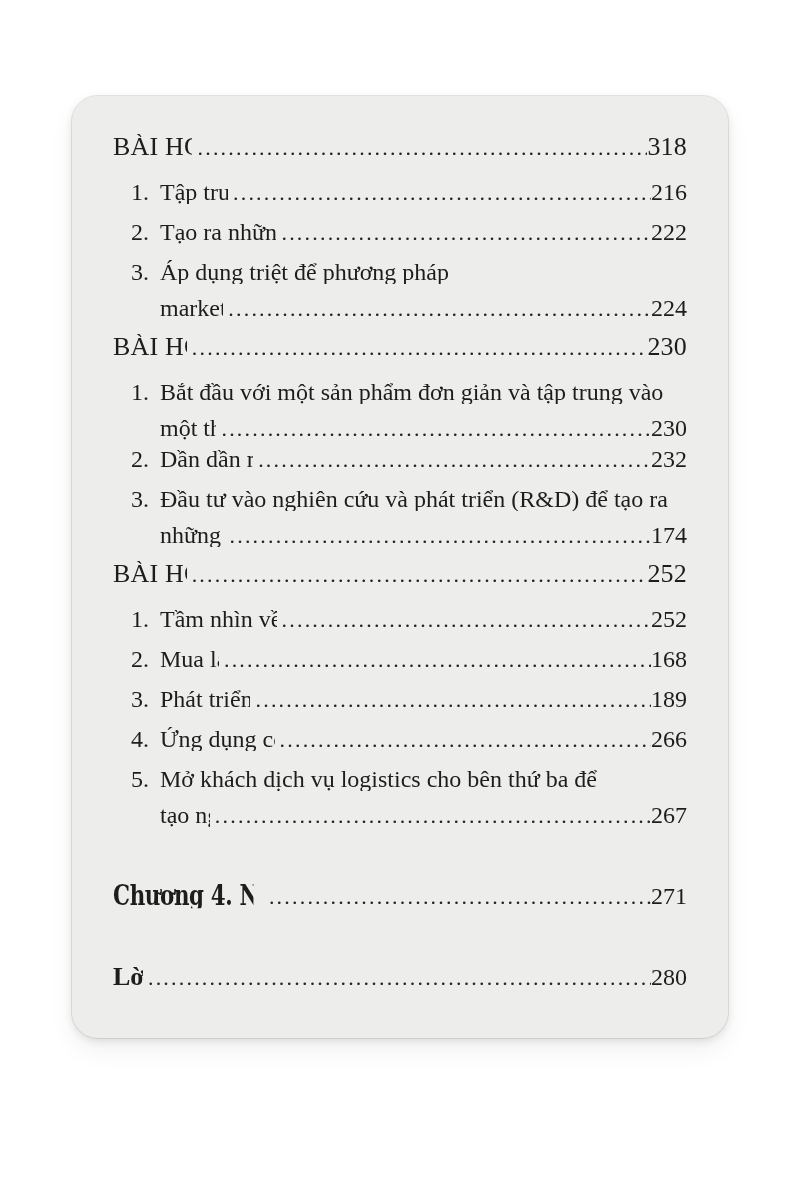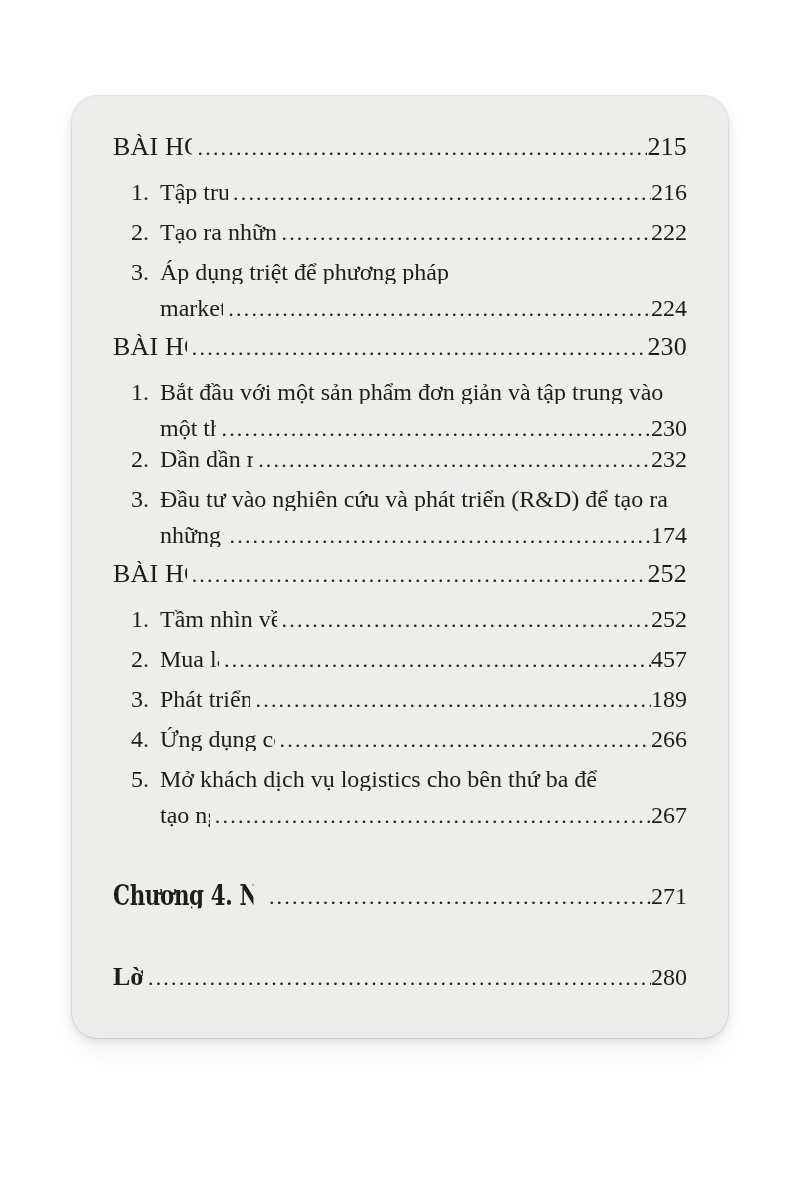--- a/index.html
+++ b/index.html
@@ -127,21 +127,21 @@
       </filter>
       <rect x="0" y="0" width="656" height="942" filter="url(#paperNoise)" opacity="0.085"></rect>
     </svg>
 
     <div class="content">
 
       <div class="section">
         <div class="row heading">
           <span class="label">BÀI HỌC MARKETING</span>
           <span class="leader">........................................................................................................................................................................................................</span>
-          <span class="pagenum">215</span>
+          <span class="pagenum">318</span>
         </div>
         <div class="row item">
           <span class="num">1.</span>
           <span class="label">Tập trung vào khách hàng</span>
           <span class="leader">........................................................................................................................................................................................................</span>
           <span class="pagenum">216</span>
         </div>
         <div class="row item">
           <span class="num">2.</span>
           <span class="label">Tạo ra những sự kiện mua sắm lớn nhất trong năm</span>
@@ -203,21 +203,21 @@
         <div class="row item">
           <span class="num">1.</span>
           <span class="label">Tầm nhìn về vận chuyển nhanh chóng và miễn phí</span>
           <span class="leader">........................................................................................................................................................................................................</span>
           <span class="pagenum">252</span>
         </div>
         <div class="row item">
           <span class="num">2.</span>
           <span class="label">Mua lại Kiva Systems</span>
           <span class="leader">........................................................................................................................................................................................................</span>
-          <span class="pagenum">457</span>
+          <span class="pagenum">168</span>
         </div>
         <div class="row item">
           <span class="num">3.</span>
           <span class="label">Phát triển mạng lưới giao hàng riêng</span>
           <span class="leader">........................................................................................................................................................................................................</span>
           <span class="pagenum">189</span>
         </div>
         <div class="row item">
           <span class="num">4.</span>
           <span class="label">Ứng dụng công nghệ vào quản lý chuỗi cung ứng</span>

